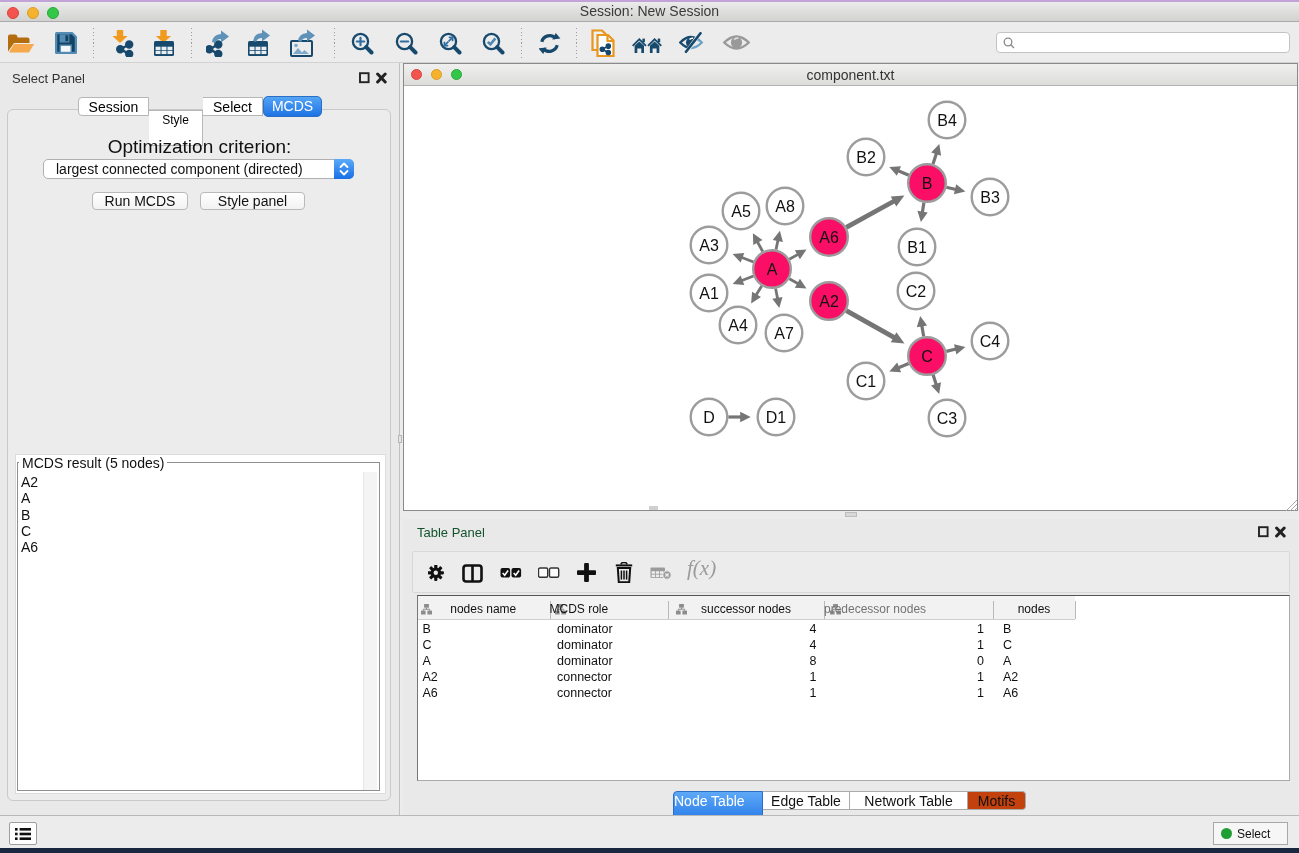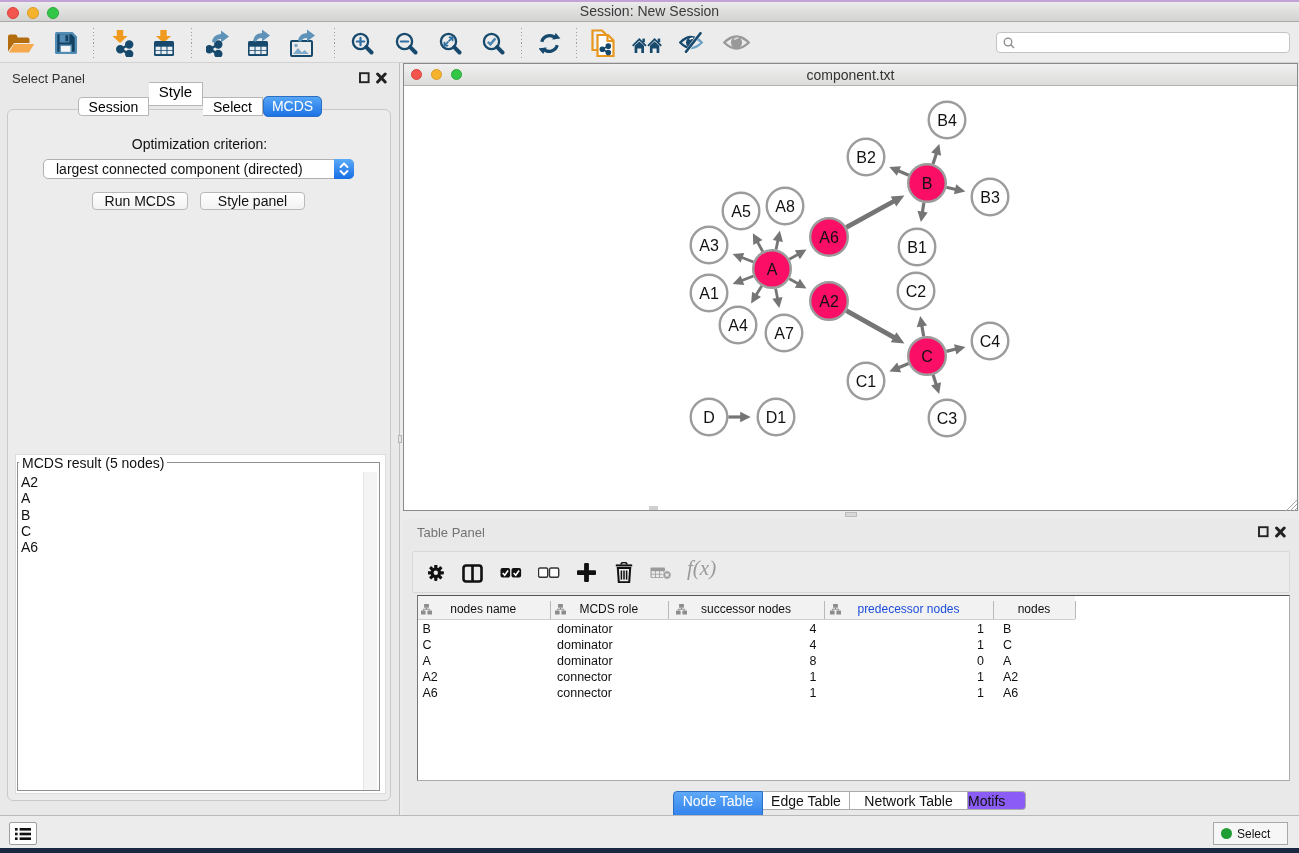--- a/index.html
+++ b/index.html
@@ -165,24 +165,24 @@
   </svg>
 <div class="abs" style="left:0;top:63px;width:400px;height:752px;background:#e9e9e9"></div>
 <div class="abs" style="left:399px;top:63px;width:1px;height:752px;background:#c0c0c0"></div>
 <div class="abs" style="left:12px;top:71px;font-size:13px;color:#333">Select Panel</div>
 <svg style="position:absolute;left:359px;top:72px" width="28" height="12" viewBox="0 0 28 12">
     <rect x="1" y="1.2" width="8.6" height="9" fill="none" stroke="#222" stroke-width="1.9"></rect>
     <path d="M18.6,2 l7.6,8 M26.2,2 l-7.6,8" stroke="#222" stroke-width="3" stroke-linecap="round"></path>
   </svg>
 <div class="abs" style="left:7px;top:109px;width:384px;height:692px;background:#ececec;border:1px solid #c9c9c9;border-radius:6px"></div>
 <div class="abs" style="left:78px;top:97px;width:71px;height:19px;background:#fff;border:1px solid #b6b6b6;border-left:1px solid #b6b6b6;border-radius:4px 0 0 4px;font-size:14px;color:#000;text-align:center;line-height:18px">Session</div>
-<div class="abs" style="left:149px;top:82px;width:54px;height:24px;background:#fff;border:1px solid #b6b6b6;border-left:none;font-size:15px;color:#000;text-align:center;line-height:18px">Style</div>
+<div class="abs" style="left:149px;top:110px;width:54px;height:36px;background:#fff;border:1px solid #b6b6b6;border-left:none;font-size:12px;color:#000;text-align:center;line-height:18px">Style</div>
 <div class="abs" style="left:203px;top:97px;width:60px;height:19px;background:#fff;border:1px solid #b6b6b6;border-left:none;font-size:14px;color:#000;text-align:center;line-height:18px">Select</div>
 <div class="abs" style="left:263px;top:96px;width:59px;height:21px;background:linear-gradient(#55a5f6,#1d73e4);border:1px solid #2a6fc4;border-radius:5px;font-size:14px;color:#fff;text-align:center;line-height:19px">MCDS</div>
-<div class="abs" style="left:0;top:136px;width:399px;text-align:center;font-size:14px;color:#111">Optimization criterion:</div>
+<div class="abs" style="left:0;top:136px;width:399px;text-align:center;font-size:19px;color:#111">Optimization criterion:</div>
 <div class="abs" style="left:43px;top:159px;width:311px;height:20px;background:#fff;border:1px solid #b0b0b0;border-radius:5px"></div>
 <div class="abs" style="left:56px;top:161px;width:280px;font-size:14px;color:#111">largest connected component (directed)</div>
 <div class="abs" style="left:334px;top:159px;width:20px;height:20px;background:linear-gradient(#5aaaf8,#186ee6);border-radius:0 5px 5px 0"></div>
 <svg style="position:absolute;left:338px;top:162px" width="12" height="14" viewBox="0 0 12 14">
     <g stroke="#fff" stroke-width="1.8" fill="none" stroke-linecap="round" stroke-linejoin="round">
       <path d="M2.5,5 l3.5,-3.5 l3.5,3.5"></path>
       <path d="M2.5,9 l3.5,3.5 l3.5,-3.5"></path>
     </g>
   </svg>
 <div class="abs" style="left:92px;top:192px;width:96px;height:18px;background:linear-gradient(#ffffff,#f2f2f2);border:1px solid #b9b9b9;border-radius:4px;font-size:14px;color:#111;text-align:center;line-height:17px">Run MCDS</div>
@@ -290,21 +290,21 @@
     <g stroke="#a9a9a9" stroke-width="1">
       <line x1="0" y1="11" x2="11" y2="0"></line>
       <line x1="4" y1="11" x2="11" y2="4"></line>
       <line x1="8" y1="11" x2="11" y2="8"></line>
     </g>
   </svg>
 <div class="abs" style="left:398px;top:435px;width:4px;height:8px;background:#e6e6e6;border:1px solid #b5b5b5"></div>
 <div class="abs" style="left:845px;top:512px;width:12px;height:5px;background:#d8d8d8;border:1px solid #bdbdbd"></div>
 <div class="abs" style="left:649px;top:506px;width:9px;height:4px;background:#d0d0d0"></div>
 <div class="abs" style="left:403px;top:519px;width:896px;height:296px;background:#e9e9e9"></div>
-<div class="abs" style="left:417px;top:525px;font-size:13px;color:#737373">Table Panel</div>
+<div class="abs" style="left:417px;top:525px;font-size:13px;color:#14532d">Table Panel</div>
 <svg style="position:absolute;left:1258px;top:526px" width="28" height="12" viewBox="0 0 28 12">
     <rect x="1" y="1.2" width="8.6" height="9" fill="none" stroke="#222" stroke-width="1.9"></rect>
     <path d="M18.6,2 l7.6,8 M26.2,2 l-7.6,8" stroke="#222" stroke-width="3" stroke-linecap="round"></path>
   </svg>
 <div class="abs" style="left:412px;top:551px;width:878px;height:42px;background:#ececec;border:1px solid #d8d8d8;border-radius:2px"></div>
 <svg style="position:absolute;left:428px;top:565px" width="16" height="16" viewBox="0 0 16 16">
     <rect x="6.2" y="-0.3" width="3.2" height="4.6" rx="0.8" transform="rotate(0 7.8 7.8)" fill="#111"></rect>
     <rect x="6.2" y="-0.3" width="3.2" height="4.6" rx="0.8" transform="rotate(45 7.8 7.8)" fill="#111"></rect>
     <rect x="6.2" y="-0.3" width="3.2" height="4.6" rx="0.8" transform="rotate(90 7.8 7.8)" fill="#111"></rect>
     <rect x="6.2" y="-0.3" width="3.2" height="4.6" rx="0.8" transform="rotate(135 7.8 7.8)" fill="#111"></rect>
@@ -378,21 +378,21 @@
       <rect x="0" y="6.6" width="4.6" height="3.9"></rect>
       <rect x="6.4" y="6.6" width="4.6" height="3.9"></rect>
     </g>
     <g stroke="#8c8c8c" stroke-width="1">
       <line x1="5.5" y1="3.7" x2="5.5" y2="5.2"></line>
       <line x1="2.3" y1="5.2" x2="8.7" y2="5.2"></line>
       <line x1="2.3" y1="5.2" x2="2.3" y2="6.6"></line>
       <line x1="8.7" y1="5.2" x2="8.7" y2="6.6"></line>
     </g>
   </svg>
-<div class="abs" style="left:549.5px;top:598px;width:118.5px;height:22px;font-size:12px;color:#111;text-align:center;line-height:22px">MCDS role</div>
+<div class="abs" style="left:549.5px;top:598px;width:118.5px;height:22px;font-size:12px;color:#111;text-align:left;line-height:22px">MCDS role</div>
 <div class="abs" style="left:668px;top:601px;width:1px;height:18px;background:#b9b9b9"></div>
 <svg style="position:absolute;left:675.5px;top:604px" width="11" height="11" viewBox="0 0 11 11">
     <g fill="#8c8c8c">
       <rect x="3.1" y="0" width="4.8" height="3.7"></rect>
       <rect x="0" y="6.6" width="4.6" height="3.9"></rect>
       <rect x="6.4" y="6.6" width="4.6" height="3.9"></rect>
     </g>
     <g stroke="#8c8c8c" stroke-width="1">
       <line x1="5.5" y1="3.7" x2="5.5" y2="5.2"></line>
       <line x1="2.3" y1="5.2" x2="8.7" y2="5.2"></line>
@@ -408,21 +408,21 @@
       <rect x="0" y="6.6" width="4.6" height="3.9"></rect>
       <rect x="6.4" y="6.6" width="4.6" height="3.9"></rect>
     </g>
     <g stroke="#8c8c8c" stroke-width="1">
       <line x1="5.5" y1="3.7" x2="5.5" y2="5.2"></line>
       <line x1="2.3" y1="5.2" x2="8.7" y2="5.2"></line>
       <line x1="2.3" y1="5.2" x2="2.3" y2="6.6"></line>
       <line x1="8.7" y1="5.2" x2="8.7" y2="6.6"></line>
     </g>
   </svg>
-<div class="abs" style="left:824px;top:598px;width:169px;height:22px;font-size:12px;color:#1d4ed8;text-align:center;line-height:22px">predecessor nodes</div>
+<div class="abs" style="left:824px;top:598px;width:169px;height:22px;font-size:12px;color:#737373;line-height:22px">predecessor nodes</div>
 <div class="abs" style="left:993px;top:601px;width:1px;height:18px;background:#b9b9b9"></div>
 <div class="abs" style="left:993px;top:598px;width:82px;height:22px;font-size:12px;color:#111;text-align:center;line-height:22px">nodes</div>
 <div class="abs" style="left:1075px;top:601px;width:1px;height:18px;background:#b9b9b9"></div>
 <div class="abs" style="left:422.5px;top:622px;font-size:12.5px;color:#111">B</div>
 <div class="abs" style="left:557px;top:622px;font-size:12.5px;color:#111">dominator</div>
 <div class="abs" style="left:672px;top:622px;width:144.5px;font-size:12.5px;color:#111;text-align:right">4</div>
 <div class="abs" style="left:830px;top:622px;width:154px;font-size:12.5px;color:#111;text-align:right">1</div>
 <div class="abs" style="left:1003px;top:622px;font-size:12.5px;color:#111">B</div>
 <div class="abs" style="left:422.5px;top:638px;font-size:12.5px;color:#111">C</div>
 <div class="abs" style="left:557px;top:638px;font-size:12.5px;color:#111">dominator</div>
@@ -437,24 +437,24 @@
 <div class="abs" style="left:422.5px;top:670px;font-size:12.5px;color:#111">A2</div>
 <div class="abs" style="left:557px;top:670px;font-size:12.5px;color:#111">connector</div>
 <div class="abs" style="left:672px;top:670px;width:144.5px;font-size:12.5px;color:#111;text-align:right">1</div>
 <div class="abs" style="left:830px;top:670px;width:154px;font-size:12.5px;color:#111;text-align:right">1</div>
 <div class="abs" style="left:1003px;top:670px;font-size:12.5px;color:#111">A2</div>
 <div class="abs" style="left:422.5px;top:686px;font-size:12.5px;color:#111">A6</div>
 <div class="abs" style="left:557px;top:686px;font-size:12.5px;color:#111">connector</div>
 <div class="abs" style="left:672px;top:686px;width:144.5px;font-size:12.5px;color:#111;text-align:right">1</div>
 <div class="abs" style="left:830px;top:686px;width:154px;font-size:12.5px;color:#111;text-align:right">1</div>
 <div class="abs" style="left:1003px;top:686px;font-size:12.5px;color:#111">A6</div>
-<div class="abs" style="left:673px;top:791px;width:90px;height:34px;background:linear-gradient(#5ea8f7,#2277e8);color:#fff;border:1px solid #2a6fc4;border-radius:4px 0 0 4px;font-size:14px;text-align:center;line-height:18px">Node Table</div>
+<div class="abs" style="left:673px;top:791px;width:90px;height:34px;background:linear-gradient(#5ea8f7,#2277e8);color:#fff;border:1px solid #2a6fc4;border-radius:4px 0 0 4px;font-size:14px;line-height:18px">Node Table</div>
 <div class="abs" style="left:763px;top:791px;width:87px;height:19px;background:#fff;color:#111;border:1px solid #ababab;border-left:none;font-size:14px;text-align:center;line-height:18px">Edge Table</div>
 <div class="abs" style="left:850px;top:791px;width:118px;height:19px;background:#fff;color:#111;border:1px solid #ababab;border-left:none;font-size:14px;text-align:center;line-height:18px">Network Table</div>
-<div class="abs" style="left:968px;top:791px;width:58px;height:19px;background:#8b5cf6;color:#111;border:1px solid #ababab;border-left:none;border-radius:0 4px 4px 0;font-size:14px;text-align:left;line-height:18px">Motifs</div>
+<div class="abs" style="left:968px;top:791px;width:58px;height:19px;background:#c2410c;color:#111;border:1px solid #ababab;border-left:none;border-radius:0 4px 4px 0;font-size:14px;text-align:center;line-height:18px">Motifs</div>
 <div class="abs" style="left:0;top:815px;width:1299px;height:33px;background:#ececec;border-top:1px solid #b9b9b9"></div>
 <div class="abs" style="left:9px;top:822px;width:28px;height:23px;background:#fdfdfd;border:1px solid #9e9e9e;border-radius:2px"></div>
 <svg style="position:absolute;left:15px;top:828px" width="16" height="12" viewBox="0 0 16 12">
     <g fill="#111">
       <rect x="0" y="0" width="2.6" height="2.6"></rect>
       <rect x="0" y="4.7" width="2.6" height="2.6"></rect>
       <rect x="0" y="9.4" width="2.6" height="2.6"></rect>
       <rect x="4.6" y="0" width="11.4" height="2.6"></rect>
       <rect x="4.6" y="4.7" width="11.4" height="2.6"></rect>
       <rect x="4.6" y="9.4" width="11.4" height="2.6"></rect>

